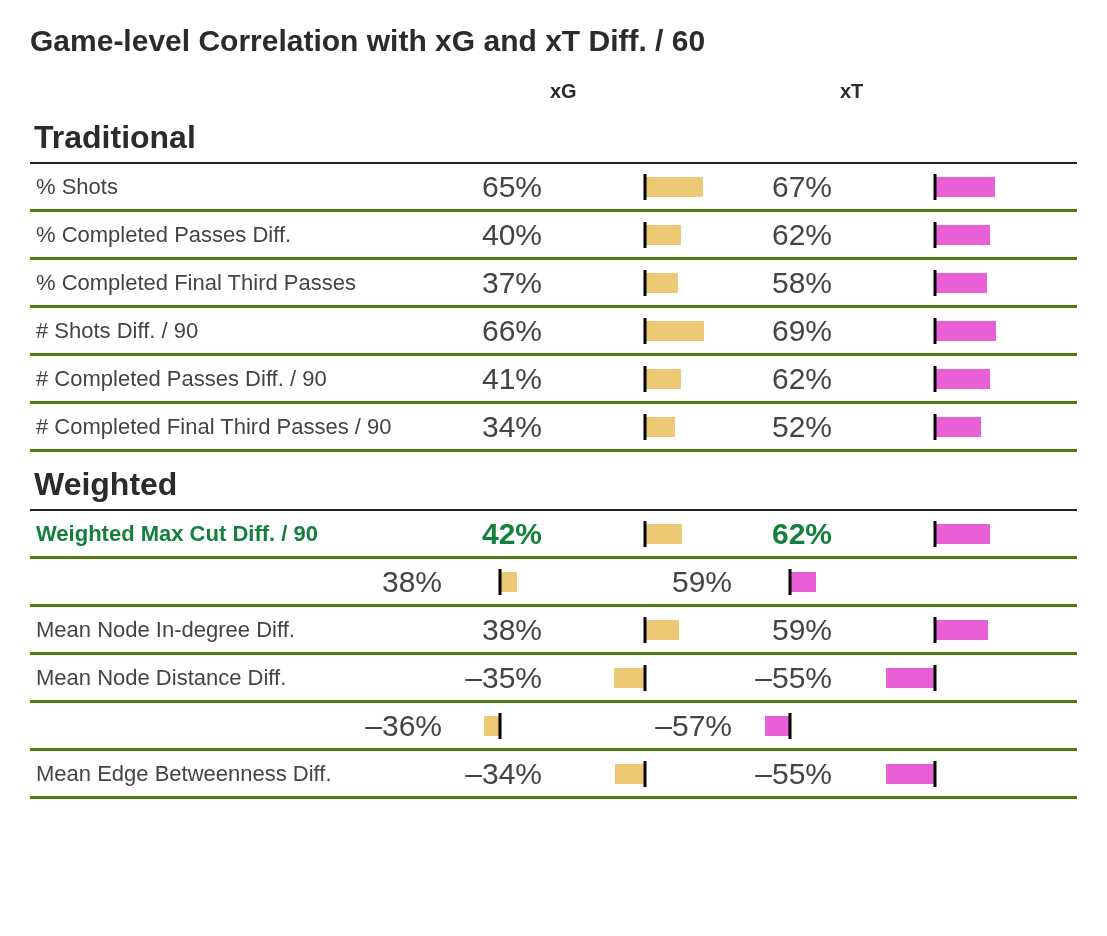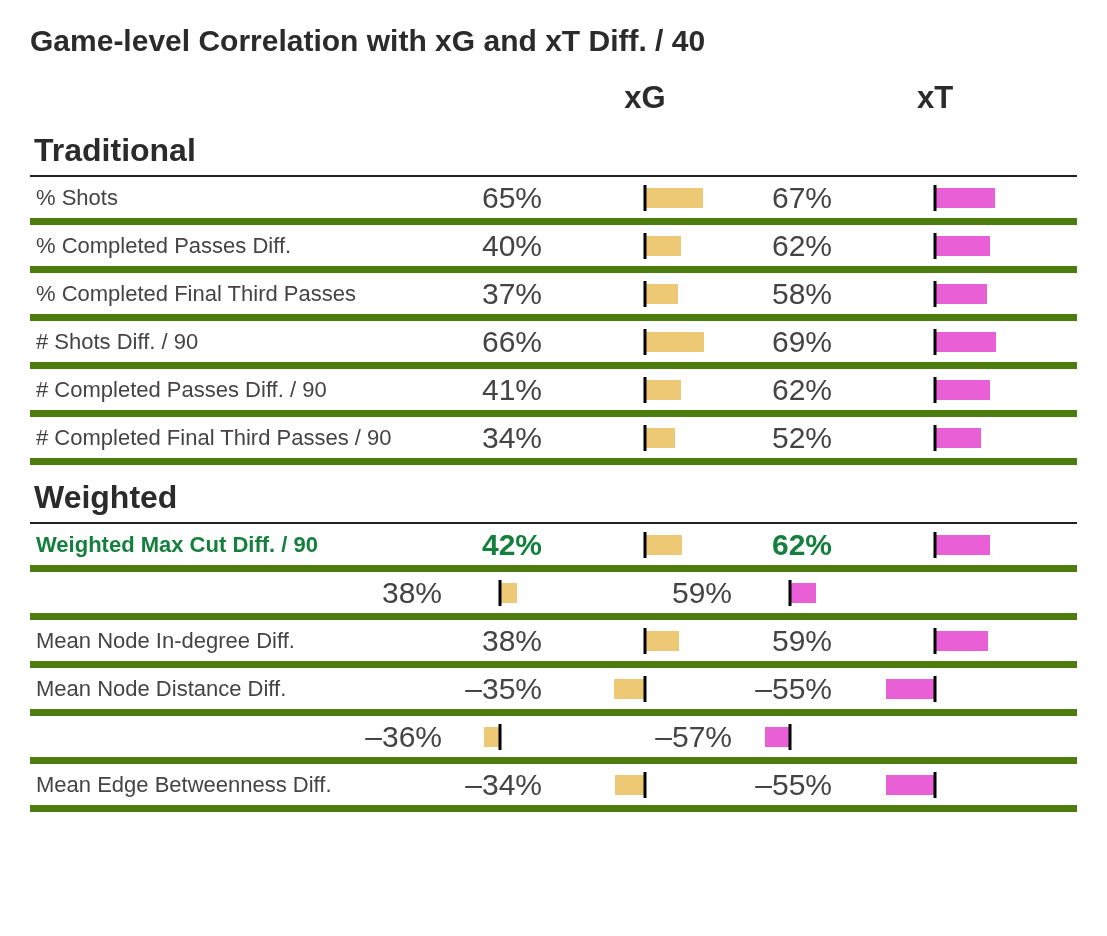--- a/index.html
+++ b/index.html
@@ -17,40 +17,39 @@
     margin: 0 0 22px 0;
     color: #2b2b2b;
   }
   .header-row {
     display: grid;
     grid-template-columns: 420px 100px 190px 100px 190px;
     align-items: center;
     margin-bottom: 16px;
   }
   .header-row .col-head {
-    font-size: 31px;
-    font-weight: 700;
-    text-align: center;
+    font-size: 20px;
+    font-weight: 700;
   }
   .group-title {
     font-size: 32px;
     font-weight: 700;
     color: #2b2b2b;
     margin: 14px 0 6px 4px;
   }
   .group-rule {
     border: 0;
     border-top: 2px solid #222;
     margin: 4px 0 0 0;
   }
   .data-row {
     display: grid;
     grid-template-columns: 420px 100px 190px 100px 190px;
     align-items: center;
-    border-bottom: 7px solid #4d7c0f;
+    border-bottom: 3px solid #4d7c0f;
     height: 48px;
   }
   .metric-label {
     font-size: 22px;
     color: #444;
     padding-left: 6px;
     white-space: nowrap;
   }
   .emph .metric-label,
   .emph .val {
@@ -86,21 +85,21 @@
     top: 5px;
     bottom: 5px;
     z-index: 1;
   }
   .bar-fill.xg { background: #eec975; }
   .bar-fill.xt { background: #e85fd6; }
 </style>
 </head>
 <body>
 
-<h1 class="title">Game-level Correlation with xG and xT Diff. / 40</h1>
+<h1 class="title">Game-level Correlation with xG and xT Diff. / 60</h1>
 
 <div class="header-row">
   <div></div>
   <div></div>
   <div class="col-head">xG</div>
   <div></div>
   <div class="col-head">xT</div>
 </div>
 
 <div id="groups">

